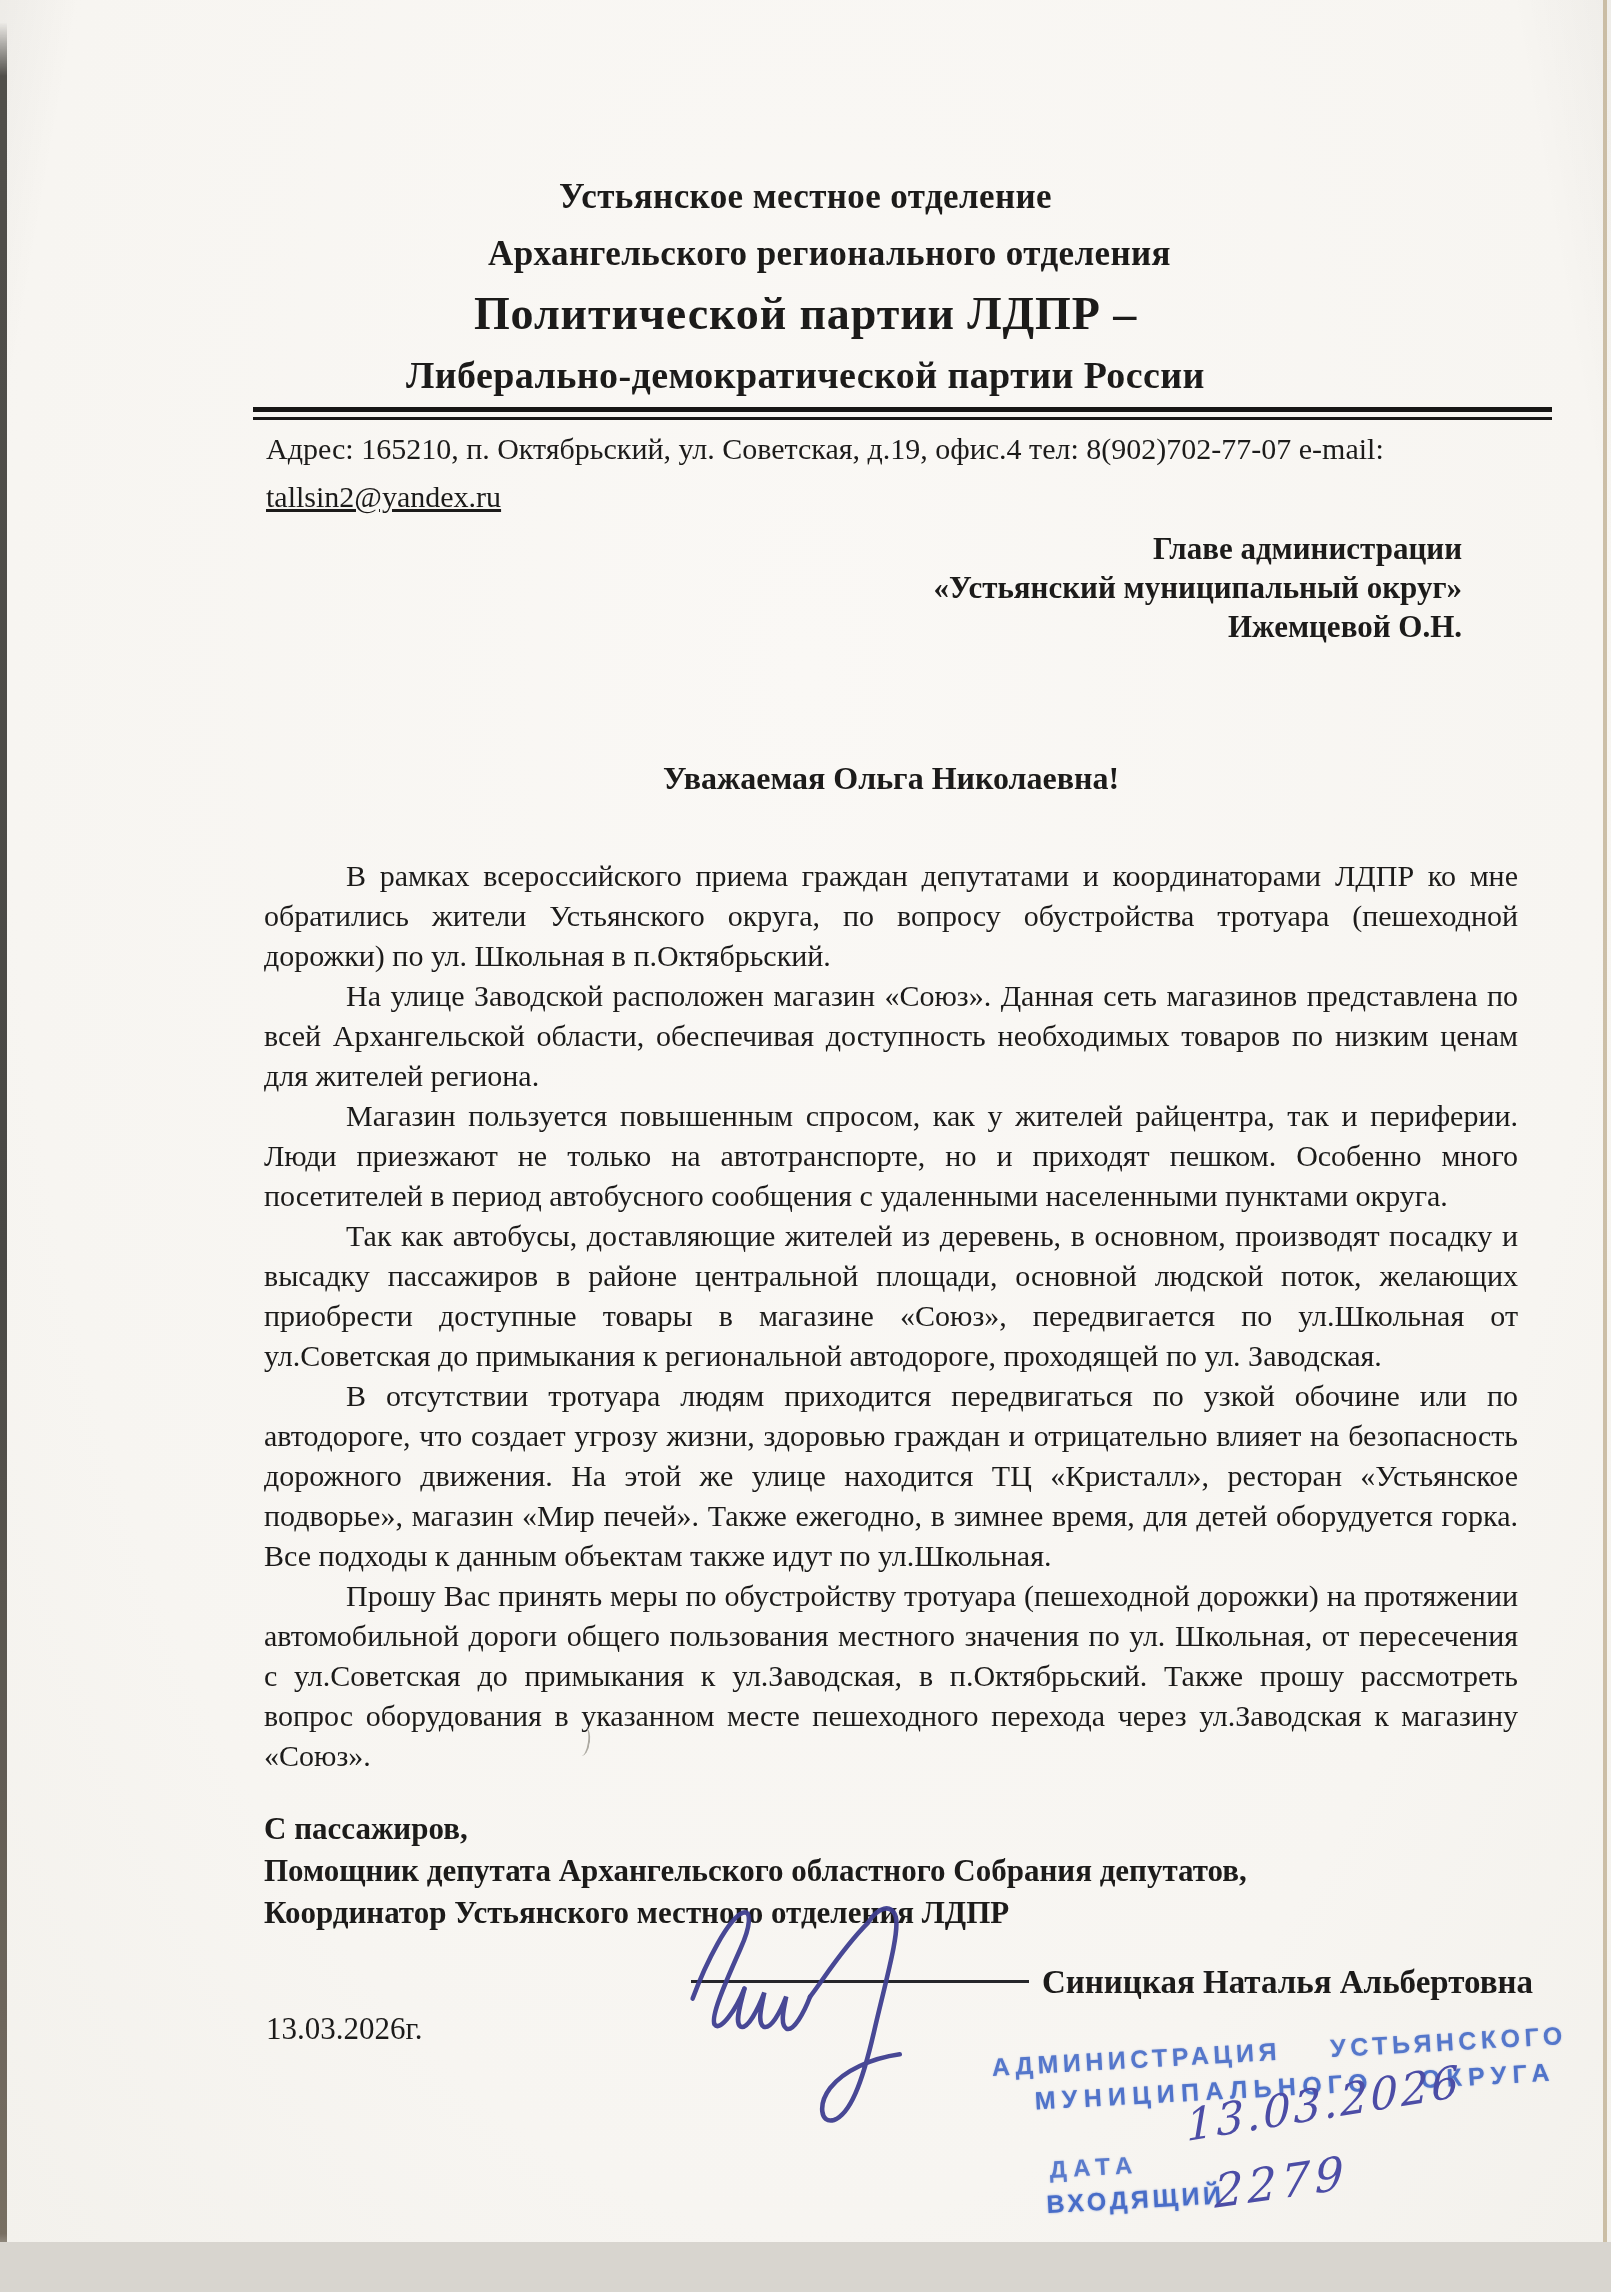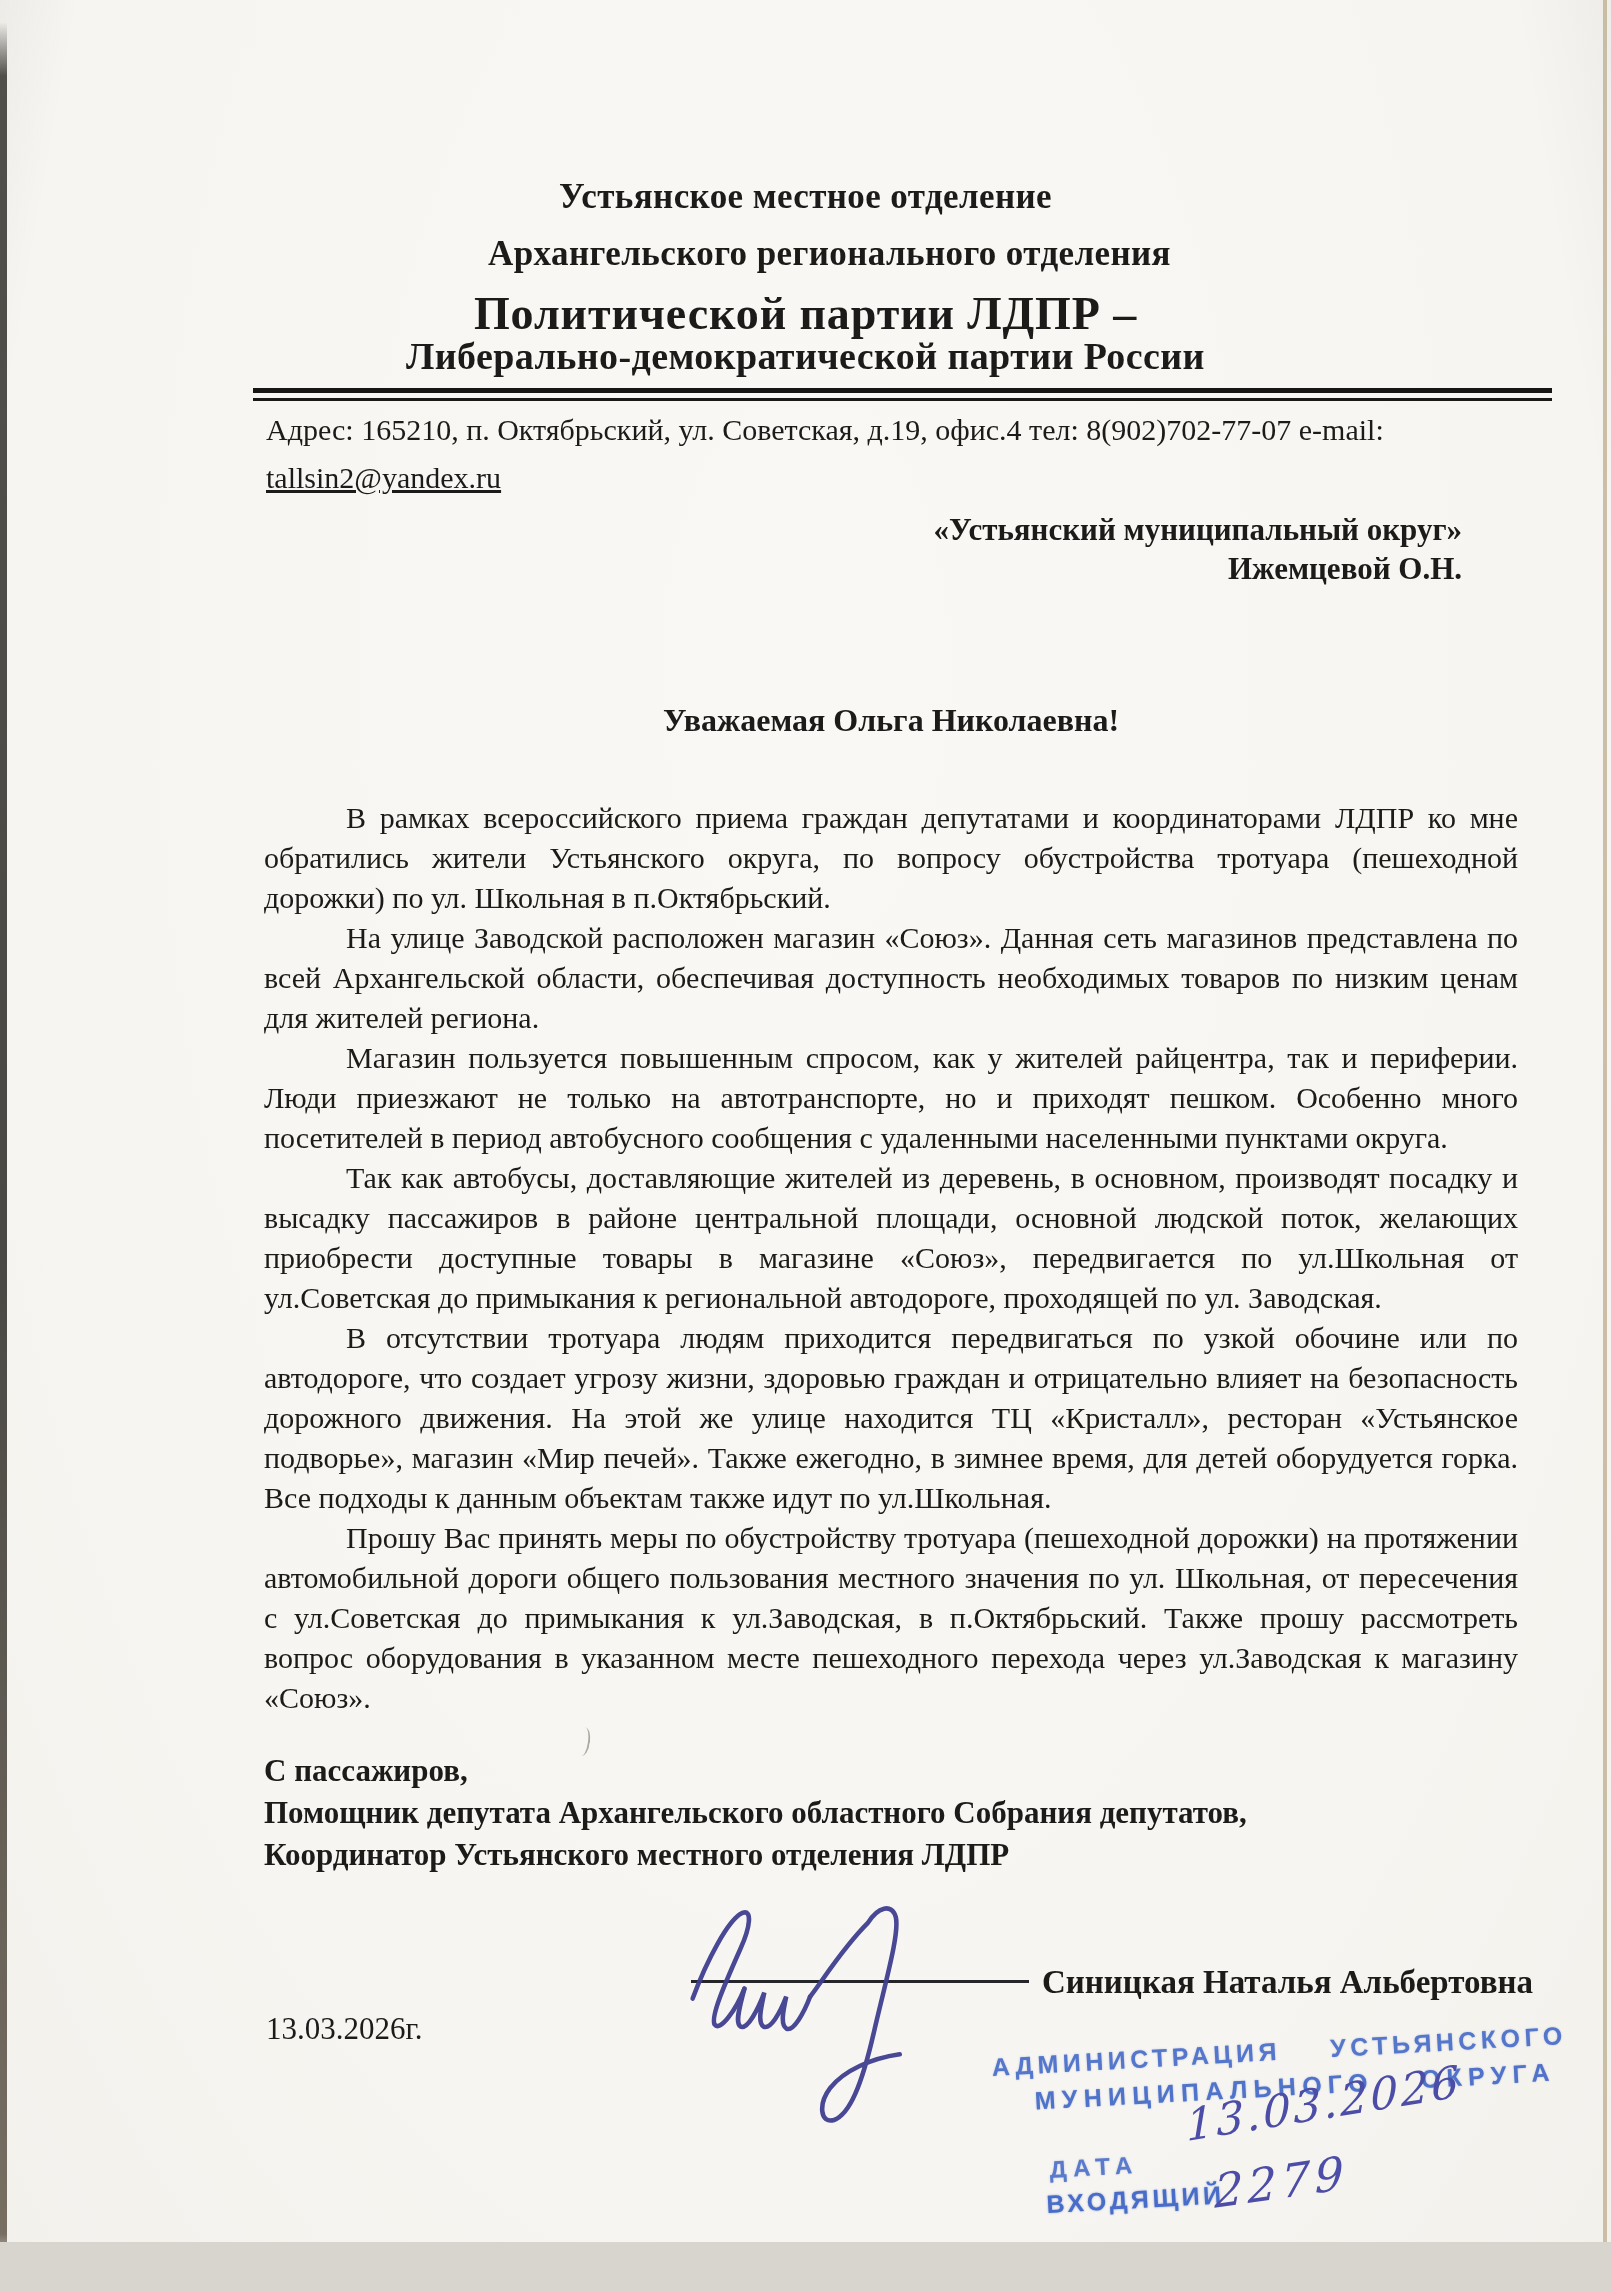--- a/index.html
+++ b/index.html
@@ -22,21 +22,21 @@
   .edge-bottom{position:absolute;left:0;top:2280px;width:1621px;height:4.5px;background:#a9977b;transform:rotate(-0.12deg);}
   .edge-bottom-below{position:absolute;left:0;top:2285px;width:1611px;height:8px;background:#fbfaf7;}
   .pen-artifact{position:absolute;left:576px;top:1727px;width:11.6px;height:29px;
     border:none;border-right:2.2px solid #9a978e;border-radius:0 50% 50% 0/0 50% 50% 0;
     transform:rotate(8deg);opacity:.8;}
   
   .letterhead{padding-top:179px;text-align:center;font-weight:bold;line-height:1;}
   .lh1{font-size:35px;letter-spacing:0.4px;}
   .lh2{font-size:35px;margin-top:22.4px;letter-spacing:0.4px;padding-left:48px;}
   .lh3{font-size:46px;margin-top:19.7px;letter-spacing:0.9px;}
-  .lh4{font-size:38px;letter-spacing:0.4px;}
+  .lh4{font-size:38px;margin-top:19px;letter-spacing:0.4px;}
   .rule{margin:12.5px 0 0 253px;width:1299px;}
   .rule .r1{height:5.4px;background:#171615;}
   .rule .r2{height:2.7px;background:#1a1918;margin-top:5.4px;}
   
   .contact{margin:5.4px 0 0 266px;width:1263px;font-size:30px;line-height:1.58;}
   .email{text-decoration:underline;}
   
   .recipient{margin-top:9px;margin-left:264px;width:1254px;
     text-align:right;padding-right:0;box-sizing:border-box;font-weight:bold;
     font-size:31px;line-height:1.26;}
@@ -89,20 +89,21 @@
     <div class="r1"></div>
     <div class="r2"></div>
   </div>
 
   <div class="contact">
     <span>Адрес: 165210, п. Октябрьский, ул. Советская, д.19, офис.4 тел: 8(902)702-77-07 e-mail:</span><br>
     <span class="email">tallsin2@yandex.ru</span>
   </div>
 
   <div class="recipient">
+    <div>Главе администрации</div>
     <div>«Устьянский муниципальный округ»</div>
     <div>Ижемцевой О.Н.</div>
   </div>
 
   <div class="salutation">Уважаемая Ольга Николаевна!</div>
 
   <div class="letter-body">
     <p>В рамках всероссийского приема граждан депутатами и координаторами ЛДПР ко мне обратились жители Устьянского округа, по вопросу обустройства тротуара (пешеходной дорожки) по ул. Школьная в п.Октябрьский.</p>
     <p>На улице Заводской расположен магазин «Союз». Данная сеть магазинов представлена по всей Архангельской области, обеспечивая доступность необходимых товаров по низким ценам для жителей региона.</p>
     <p>Магазин пользуется повышенным спросом, как у жителей райцентра, так и периферии. Люди приезжают не только на автотранспорте, но и приходят пешком. Особенно много посетителей в период автобусного сообщения с удаленными населенными пунктами округа.</p>

